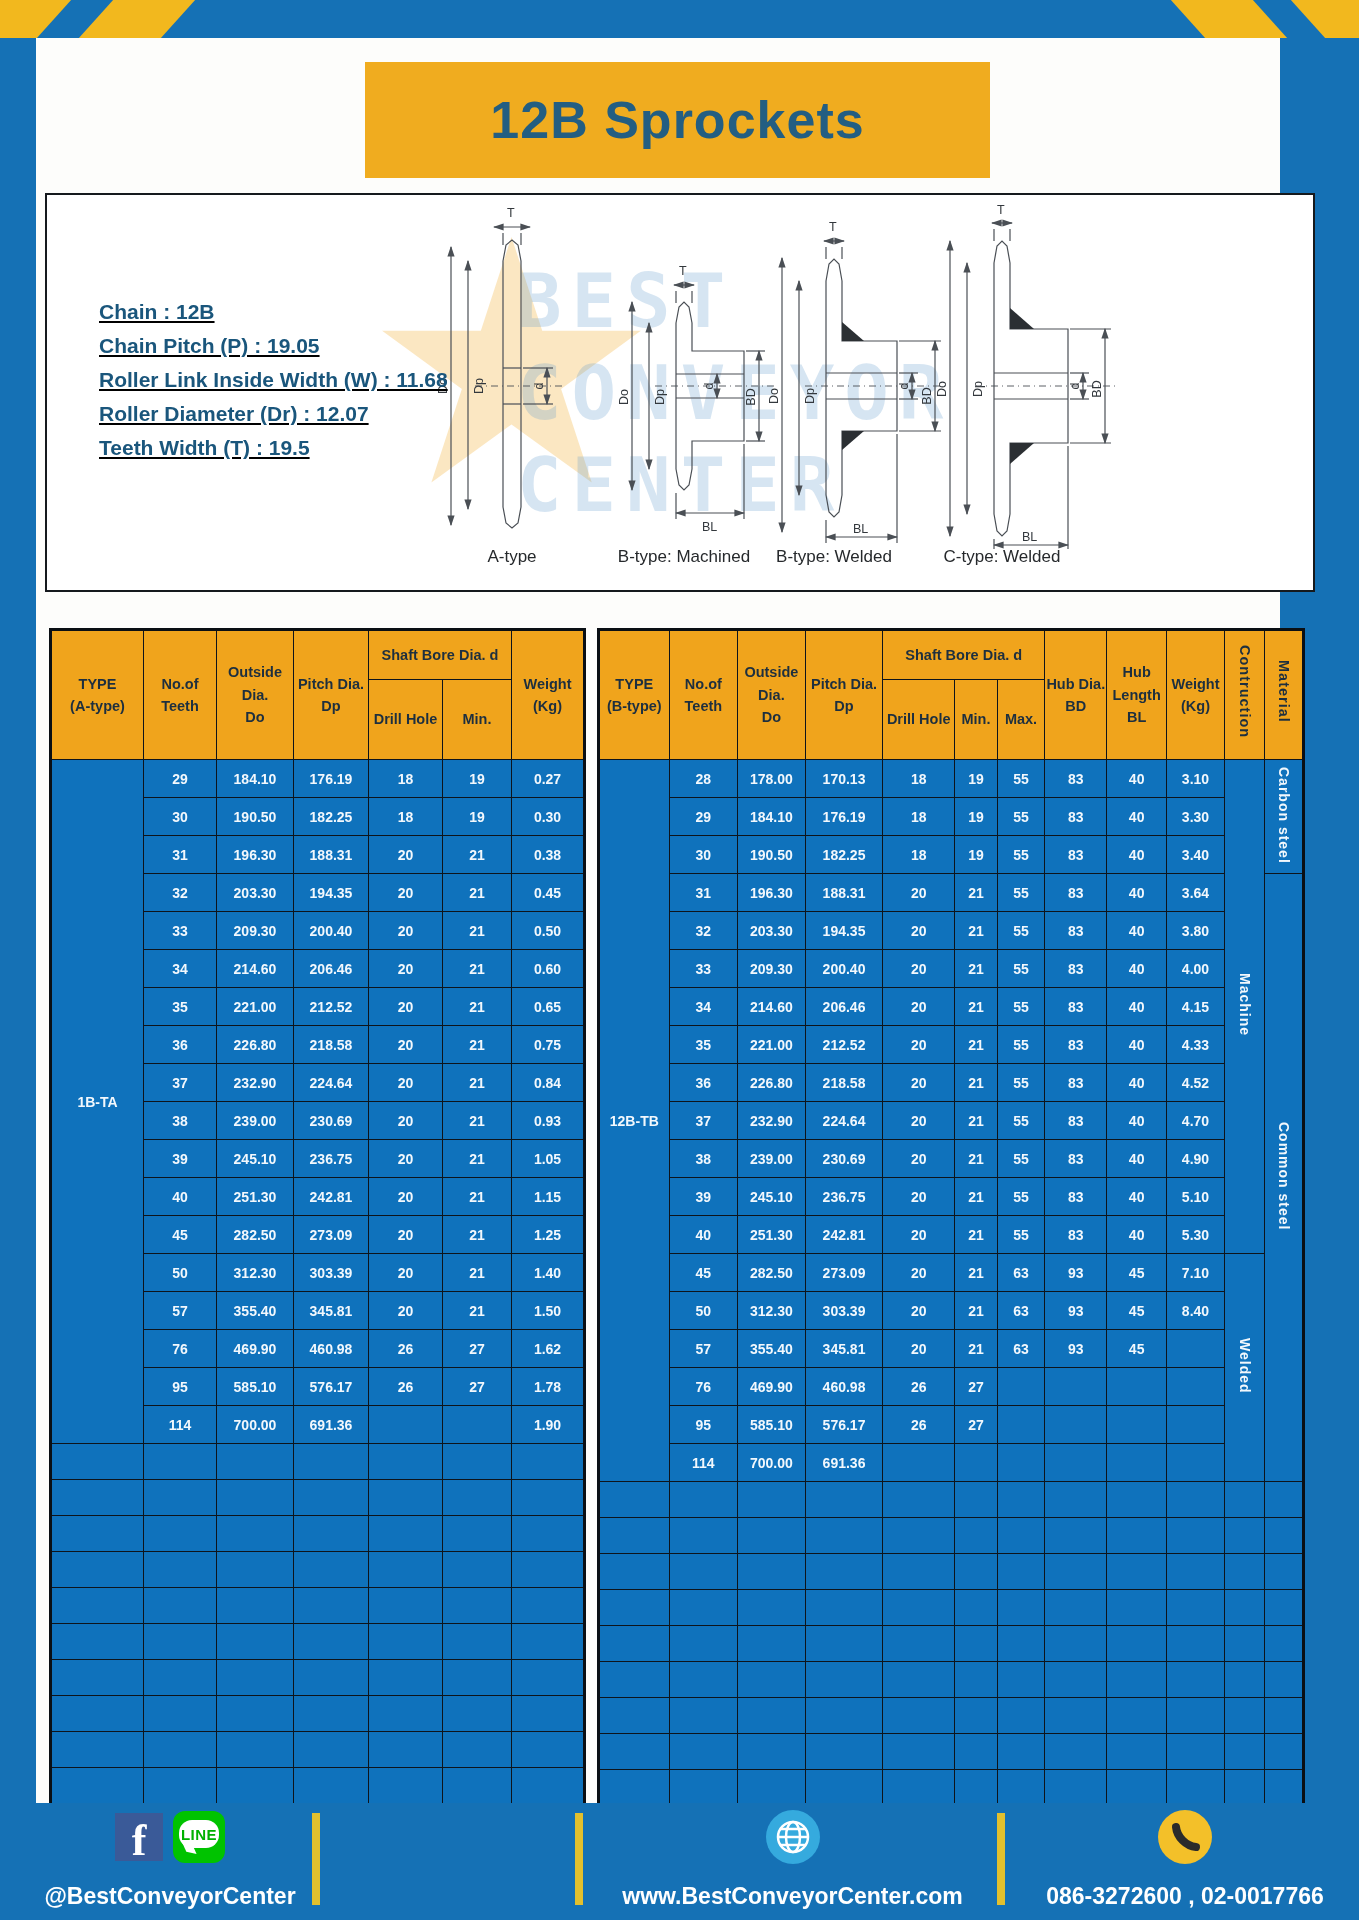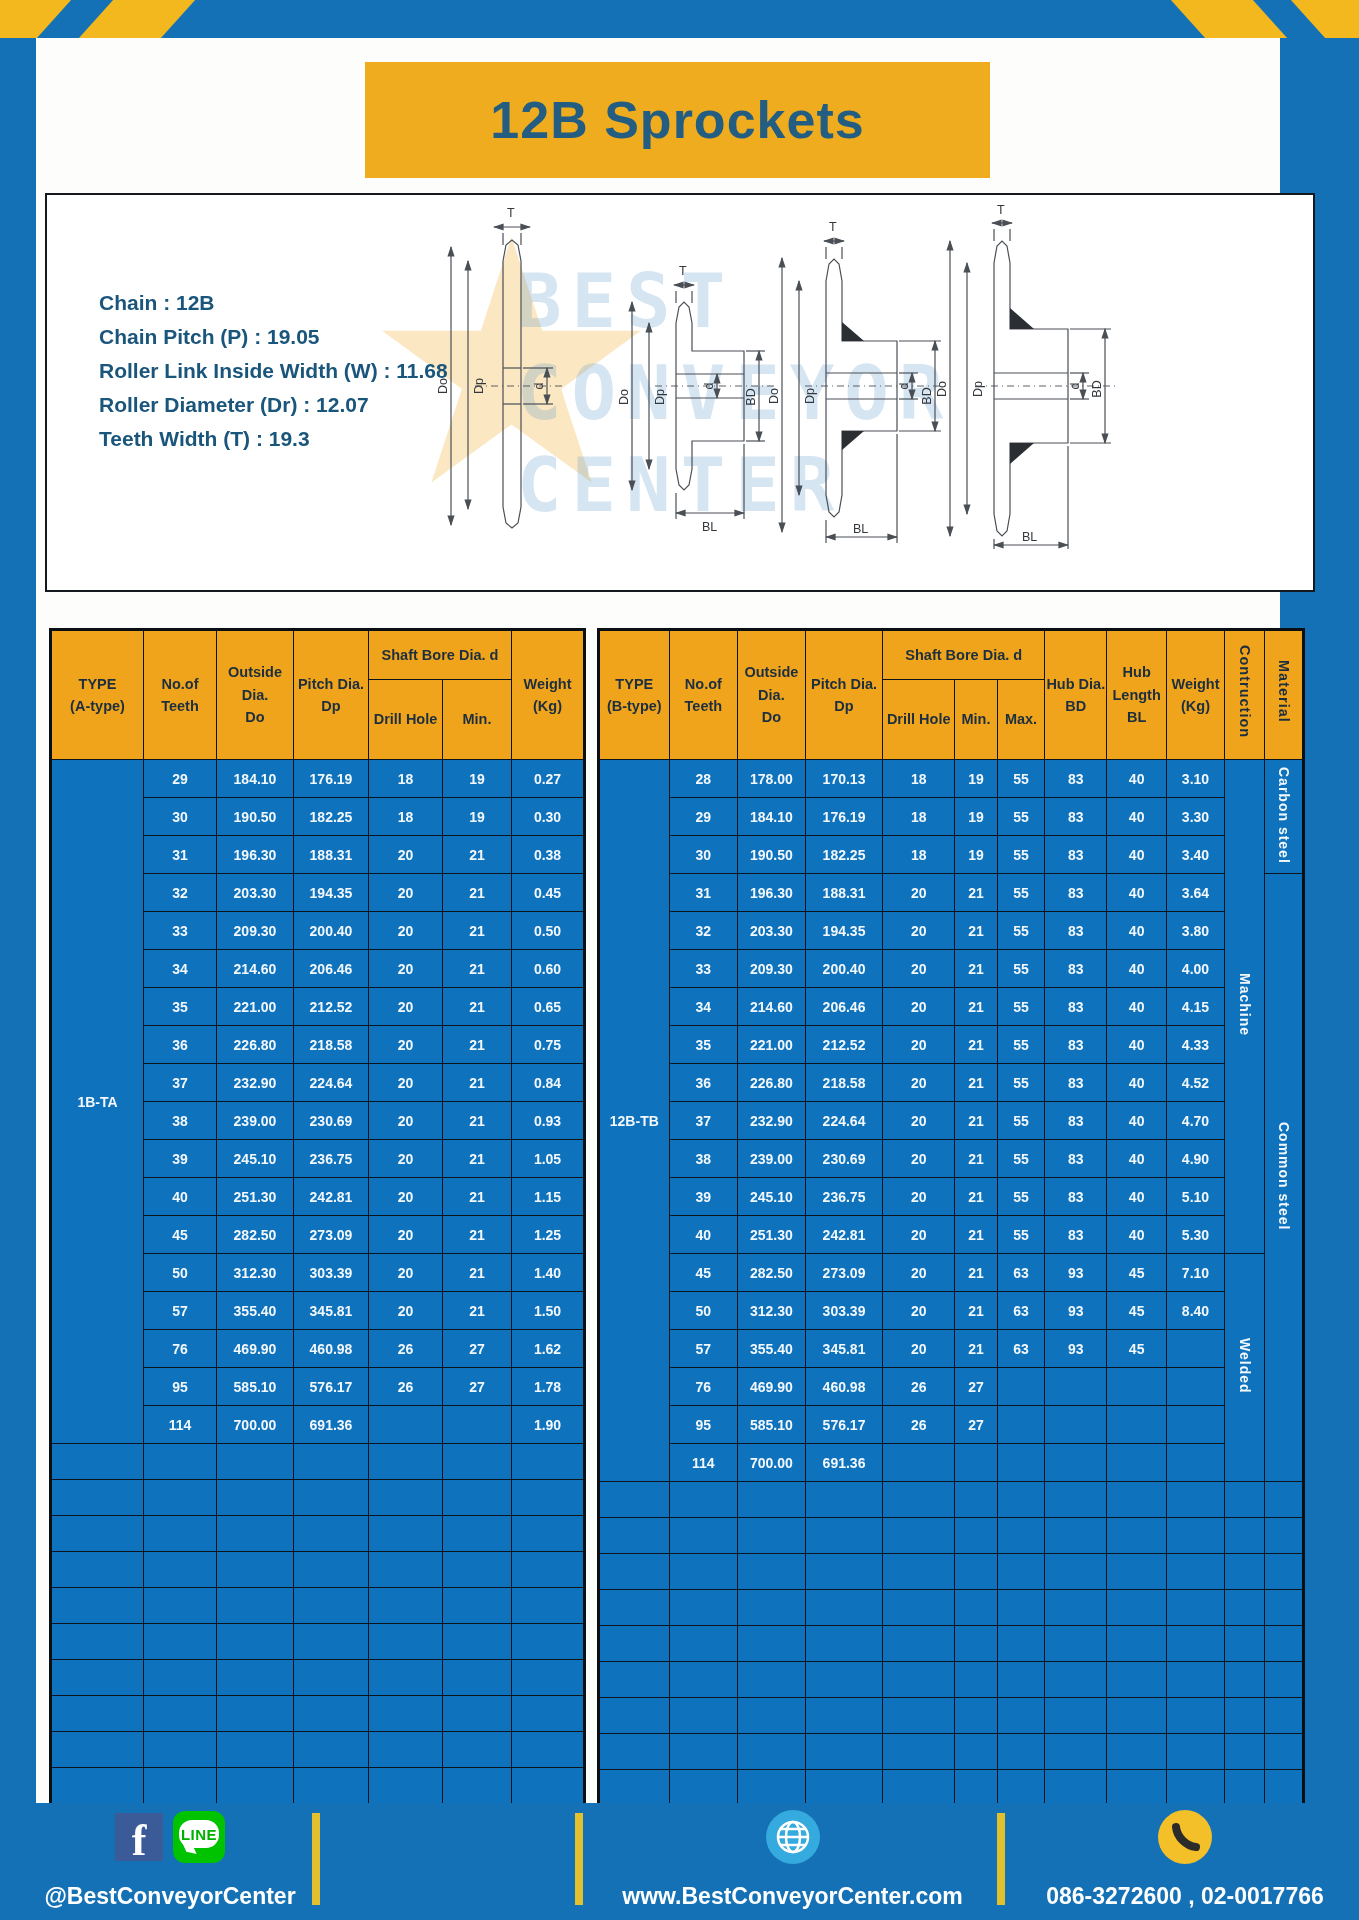--- a/index.html
+++ b/index.html
@@ -14,21 +14,21 @@
   .s4{left:1308px;width:96px;transform:skewX(42deg);}
   
   .content{position:absolute;left:36px;top:38px;width:1244px;height:1765px;background:#fdfdfb;}
   
   .banner{position:absolute;left:329px;top:24px;width:625px;height:116px;background:#f0ac1f;
           display:flex;align-items:center;justify-content:center;}
   .banner span{font-size:52px;font-weight:bold;color:#235e82;letter-spacing:1px;}
   
   .dbox{position:absolute;left:9px;top:155px;width:1266px;height:395px;background:#fff;
         border:2.5px solid #15191d;overflow:hidden;}
-  .specs{position:absolute;left:52px;top:91px;z-index:3;}
+  .specs{position:absolute;left:52px;top:100px;z-index:3;text-decoration:underline;}
   .spec-line{font-size:21px;font-weight:bold;color:#1a567c;line-height:34px;white-space:nowrap;}
   .wm-star{position:absolute;left:330px;top:20px;font-size:300px;line-height:300px;
            color:rgba(242,176,52,.30);z-index:1;font-weight:bold;}
   .wm-text{position:absolute;left:470px;top:60px;z-index:1;color:rgba(90,150,205,.25);
            font-size:74px;font-weight:bold;letter-spacing:10px;line-height:92px;font-family:"DejaVu Sans Mono",monospace;}
   .diagrams{position:absolute;left:300px;top:6px;z-index:2;}
   .dlabels{position:absolute;left:0;top:352px;width:100%;height:30px;z-index:3;}
   .dlabel{position:absolute;transform:translateX(-50%);font-size:17px;color:#26292c;white-space:nowrap;}
   .dl1{left:465px}.dl2{left:637px}.dl3{left:787px}.dl4{left:955px}
   
@@ -92,21 +92,21 @@
         <div>BEST</div>
         <div>CONVEYOR</div>
         <div>CENTER</div>
       </div>
 
       <div class="specs">
         <div class="spec-line">Chain  :  12B</div>
         <div class="spec-line">Chain Pitch (P)  :  19.05</div>
         <div class="spec-line">Roller Link Inside Width (W) : 11.68</div>
         <div class="spec-line">Roller Diameter (Dr)  : 12.07</div>
-        <div class="spec-line">Teeth Width (T)  :  19.3</div>
+        <div class="spec-line">Teeth Width (T)  :  19.5</div>
       </div>
 
       <svg class="diagrams" width="965" height="350" viewBox="0 0 965 350">
         <defs>
           <marker id="ah" markerWidth="9" markerHeight="8" refX="8" refY="4" orient="auto">
             <path d="M0,1 L9,4 L0,7 Z" fill="#4a4f55"></path>
           </marker>
           <marker id="ahr" markerWidth="9" markerHeight="8" refX="1" refY="4" orient="auto">
             <path d="M9,1 L0,4 L9,7 Z" fill="#4a4f55"></path>
           </marker>
@@ -208,20 +208,26 @@
             <line x1="723" y1="242" x2="764" y2="242"></line>
           <line x1="758" y1="128" x2="758" y2="242" marker-start="url(#ahr)" marker-end="url(#ah)"></line>
           <text x="754" y="188" transform="rotate(-90 754 188)" text-anchor="middle">BD</text>
           <line x1="647" y1="338" x2="647" y2="348"></line>
             <line x1="721" y1="245" x2="721" y2="348"></line>
           <line x1="647" y1="344" x2="721" y2="344" marker-start="url(#ahr)" marker-end="url(#ah)"></line>
           <text x="675" y="340">BL</text>
         </g>
       </svg>
 
+      <div class="dlabels">
+        <span class="dlabel dl1">A-type</span>
+        <span class="dlabel dl2">B-type: Machined</span>
+        <span class="dlabel dl3">B-type: Welded</span>
+        <span class="dlabel dl4">C-type: Welded</span>
+      </div>
     </div>
 
     <div id="tableA">
         <table class="tbl tblA">
           <colgroup>
             <col style="width:93px">
             <col style="width:73px">
             <col style="width:77px">
             <col style="width:75px">
             <col style="width:74px">

